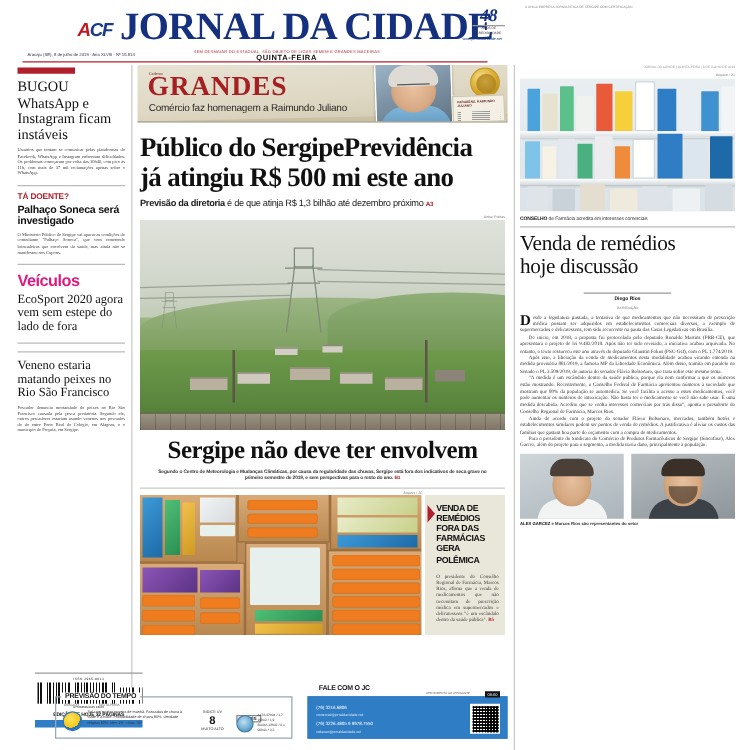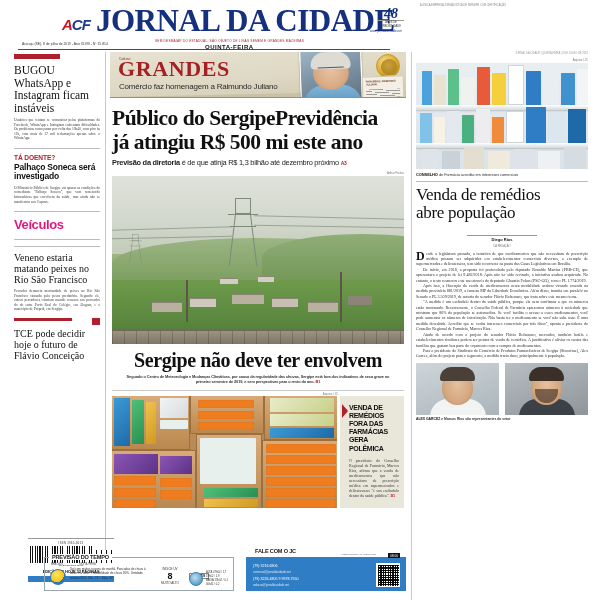--- a/index.html
+++ b/index.html
@@ -444,39 +444,33 @@
       <div>
         <div class="kicker-red">TÁ DOENTE?</div>
         <div class="rail-head-sans" style="margin-top:2px;">Palhaço Soneca será investigado</div>
         <div class="rail-body">O Ministério Público de Sergipe vai apurar as condições do comediante "Palhaço Soneca", que vem remetendo brincadeiras que envolvem da saúde, mas ainda não se manifestou nos Cupons.</div>
       </div>
 
       <div class="rail-hr"></div>
 
       <div>
         <div class="kicker-pink">Veículos</div>
+        <div class="rail-head-serif-md" style="margin-top:2px;">EcoSport 2020 agora vem sem estepe do lado de fora</div>
       </div>
 
       <div class="rail-hr"></div>
 
 
       <div class="rail-hr"></div>
 
       <div>
         <div class="rail-head-serif-md">Veneno estaria matando peixes no Rio São Francisco</div>
         <div class="rail-body">Pescador denuncia mortandade de peixes no Rio São Francisco causada pela pesca predatória. Segundo ele, outros pescadores estariam usando venenos nos povoados do do entre Porto Real do Colégio, em Alagoas, e o município de Propriá, em Sergipe.</div>
       </div>
 
-      <div class="tce-box">
-        <div class="tce-top">
-          <div class="tce-bar"></div>
-          <div class="tce-sq"></div>
-        </div>
-        <div class="rail-head-serif-md" style="margin-top:3px;">TCE pode decidir hoje o futuro de Flávio Conceição</div>
-      </div>
 
       <div class="barcode-wrap">
         <div class="bc-rule"></div>
         <div class="bc-code">ISSN 2965-8013</div>
         <div class="bc-row">
           <div class="barcode"></div>
           <div class="barcode2"></div>
         </div>
         <div class="bc-digits">9772965801015  13415</div>
         <div class="bc-edicao">EDIÇÃO DE HOJE 32 PÁGINAS</div>
@@ -697,21 +691,21 @@
       </div>
 
       <div class="r-caption">
         <b>CONSELHO</b><span> de Farmácia acredita em interesses comerciais</span>
       </div>
 
       <div class="r-hr"></div>
 
       <div>
         <div class="r-head">Venda de remédios</div>
-        <div class="r-head" style="margin-top:0;">abre população</div>
+        <div class="r-head" style="margin-top:0;">hoje discussão</div>
         <div class="r-byline">
           <div class="nm">Diego Rios</div>
           <div class="rl">DA REDAÇÃO</div>
         </div>
         <div class="r-body">
           <p class="first"><span class="dropcap">D</span><span>esde a legislatura passada, a tentativa de que medicamentos que não necessitam de prescrição médica possam ser adquiridos em estabelecimentos comerciais diversos, a exemplo de supermercados e delicatessens, tem sido recorrente na pauta das Casas Legislativas em Brasília.</span></p>
           <p>De início, em 2018, a proposta foi protocolada pelo deputado Ronaldo Martins (PRB-CE), que apresentara o projeto de lei 9.482/2018. Após não ter sido revisado, a iniciativa acabou arquivada. No entanto, o texto ressurecu este ano através do deputado Glaustin Fokus (PSC-GO), com o PL 1.774/2019.</p>
           <p>Após isso, a liberação da venda de medicamentos nesta modalidade acabou virando emenda na medida provisória 881/2019, a famosa MP da Liberdade Econômica. Além disso, tramita em paralelo no Senado o PL 3.509/2019, de autoria do senador Flávio Bolsonaro, que trata sobre este mesmo tema.</p>
           <p>"A medida é um escândalo dentro da saúde pública, porque ela nem confirmar a que os números estão mostrando. Recentemente, o Conselho Federal de Farmácia apresentou números à sociedade que mostram que 80% da população se automedica. Se você facilita o acesso a esses medicamentos, você pode aumentar os números de intoxicação. Não basta ter o medicamento se você não sabe usar. É uma medida descabida. Acredito que se venha interesses comerciais por trás disso", aponta o presidente do Conselho Regional de Farmácia, Marcos Rios.</p>
           <p>Ainda de acordo com o projeto do senador Flávio Bolsonaro, mercados, também hotéis e estabelecimentos similares podem ser pontos de venda de remédios. A justificativa é aliviar os custos das famílias que gastam boa parte do orçamento com a compra de medicamentos.</p>

